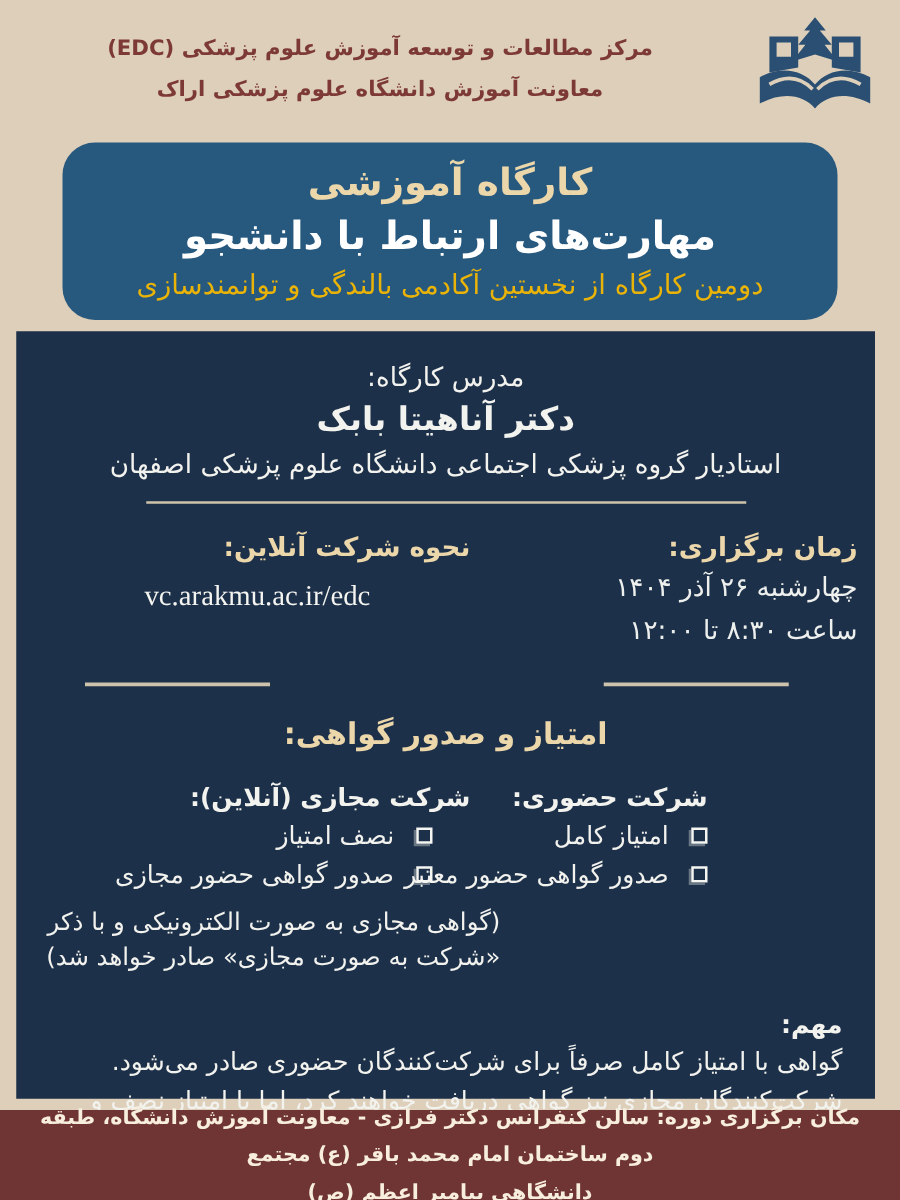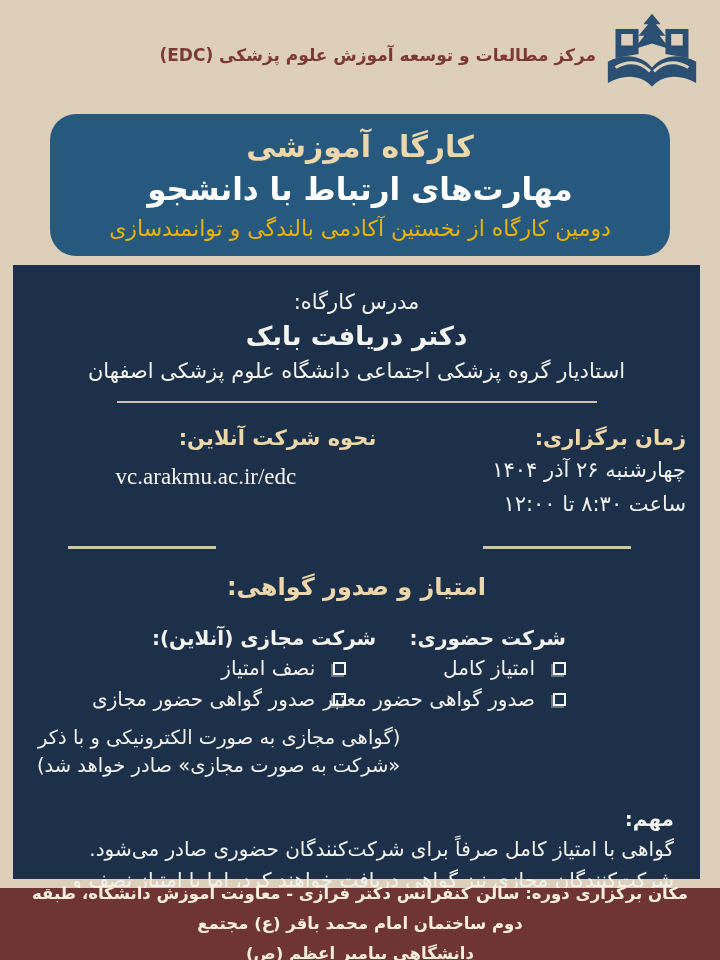--- a/index.html
+++ b/index.html
@@ -12,21 +12,21 @@
     direction: rtl;
     overflow: hidden;
   }
   
   .header {
     height: 112px;
     display: flex; align-items: center;
     padding: 0 12px;
   }
   .logo-box { width: 112px; display: flex; justify-content: center; align-items: center; }
-  .header-text { flex: 1; color: #7d3936; font-weight: bold; }
+  .header-text { flex: 1; text-align: center; color: #7d3936; font-weight: bold; }
   .header-text .h-line { font-size: 17px; line-height: 1.95; }
   
   .title-card {
     margin: 2px 50px 0;
     height: 142px;
     background: #27587e;
     border-radius: 26px;
     text-align: center;
     padding: 15px 12px 0;
   }
@@ -108,34 +108,35 @@
         <path d="M50 2 L59 13 L54 13 L64 25 L58 25 L69 39 L50 33 L31 39 L42 25 L36 25 L46 13 L41 13 Z"></path>
         <path fill-rule="evenodd" d="M12 18 L36 18 L36 44 L12 48 Z M18 23 L30 23 L30 35 L18 35 Z"></path>
         <path fill-rule="evenodd" d="M64 18 L88 18 L88 48 L64 44 Z M70 23 L82 23 L82 35 L70 35 Z"></path>
         <path d="M4 52 C22 42 40 46 50 58 C60 46 78 42 96 52 L96 74 C78 64 60 66 50 78 C40 66 22 64 4 74 Z"></path>
         <path class="pageline" d="M12 58 C26 50 38 52 48 62"></path>
         <path class="pageline" d="M88 58 C74 50 62 52 52 62"></path>
       </svg>
     </div>
     <div class="header-text">
       <div class="h-line">مرکز مطالعات و توسعه آموزش علوم پزشکی (EDC)</div>
+      <div class="h-line">معاونت آموزش دانشگاه علوم پزشکی اراک</div>
     </div>
   </div>
 
   <div class="title-card">
     <div class="kicker">کارگاه آموزشی</div>
     <div class="w-title">مهارت‌های ارتباط با دانشجو</div>
     <div class="w-sub">دومین کارگاه از نخستین آکادمی بالندگی و توانمندسازی</div>
   </div>
 
   <div class="panel">
 
     <div class="instructor">
       <div class="inst-label">مدرس کارگاه:</div>
-      <div class="inst-name">دکتر دریافت بابک</div>
+      <div class="inst-name">دکتر آناهیتا بابک</div>
       <div class="inst-aff">استادیار گروه پزشکی اجتماعی دانشگاه علوم پزشکی اصفهان</div>
     </div>
     <div class="divider-lg"></div>
 
     <div class="cols">
       <div class="col-r">
         <div class="lbl-accent">زمان برگزاری:</div>
         <div class="sched-line">چهارشنبه ۲۶ آذر ۱۴۰۴</div>
         <div class="sched-line">ساعت ۸:۳۰ تا ۱۲:۰۰</div>
       </div>

